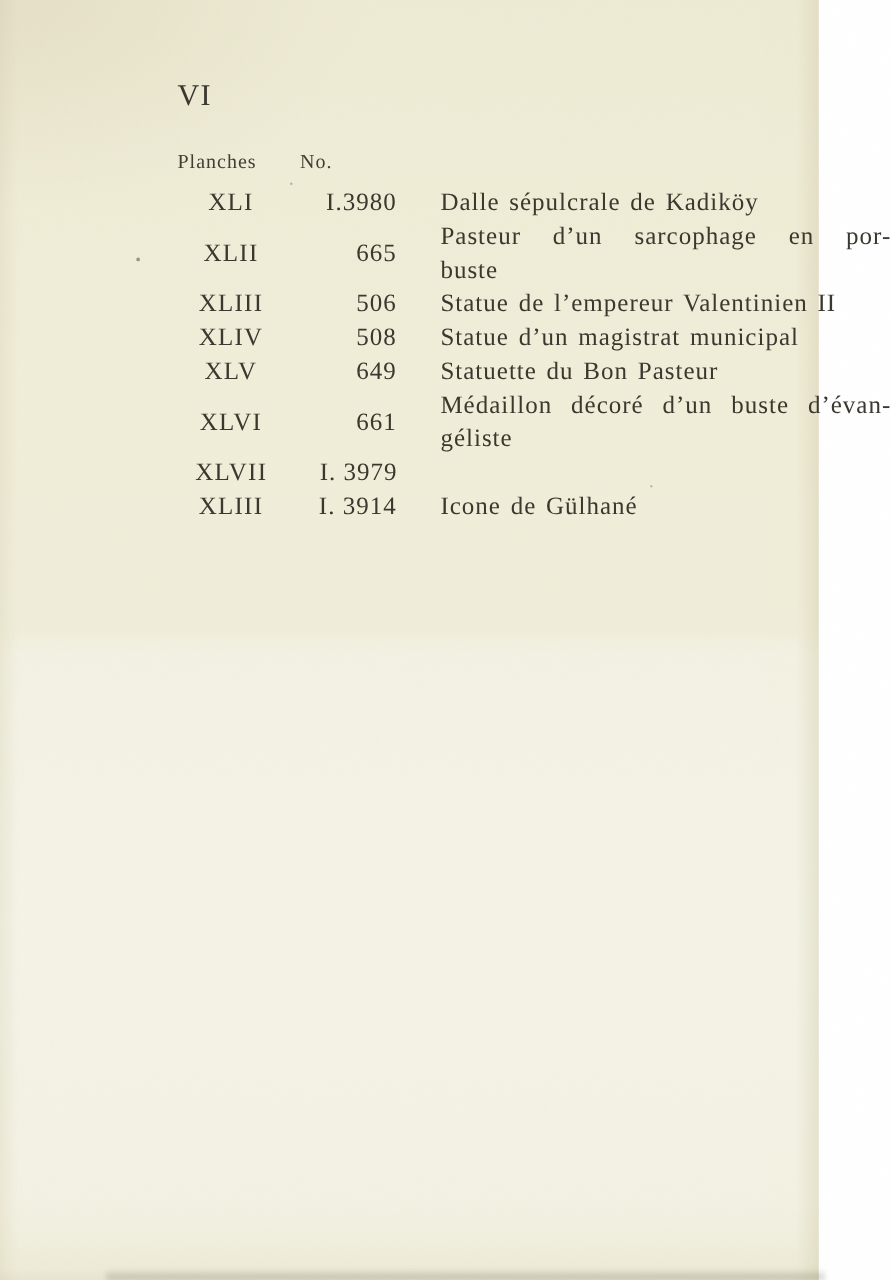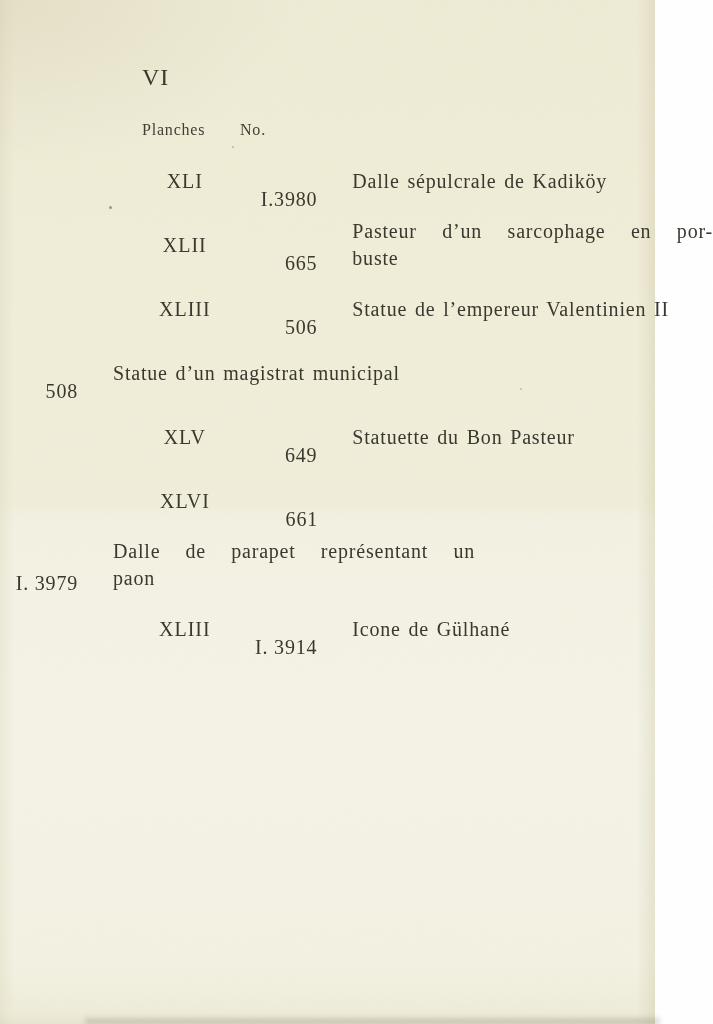--- a/index.html
+++ b/index.html
@@ -45,21 +45,20 @@
   }
   .row { display: flex; align-items: center; }
   .c-plate {
     margin-left: 130px; width: 110px;
     text-align: center; line-height: 27px; letter-spacing: 1px;
     white-space: nowrap;
   }
   .c-no {
     width: 78px; text-align: right; line-height: 27px;
     white-space: nowrap;
-    margin-top: 37px;
   }
   .c-desc { margin-left: 35px; width: 362px; word-spacing: 2px; }
   .dline { line-height: 27px; }
   .dline.just { text-align: justify; text-align-last: justify; }
 
   .bottom-shadow {
     position: absolute; left: 85px; bottom: 0; width: 575px; height: 9px;
     background: linear-gradient(180deg, rgba(124,123,104,0) 0%, rgba(124,123,104,0.38) 100%);
     filter: blur(2px);
   }
@@ -118,45 +117,47 @@
 
     <div class="row">
       <div class="c-plate">XLIII</div>
       <div class="c-no">506</div>
       <div class="c-desc">
         <div class="dline">Statue de l’empereur Valentinien II</div>
       </div>
     </div>
 
     <div class="row">
+      <div class="c-plate">XLIV</div>
       <div class="c-no">508</div>
       <div class="c-desc">
         <div class="dline">Statue d’un magistrat municipal</div>
       </div>
     </div>
 
     <div class="row">
       <div class="c-plate">XLV</div>
       <div class="c-no">649</div>
       <div class="c-desc">
         <div class="dline">Statuette du Bon Pasteur</div>
       </div>
     </div>
 
     <div class="row">
       <div class="c-plate">XLVI</div>
       <div class="c-no">661</div>
+      <div class="c-desc">
+        <div class="dline just">Médaillon décoré d’un buste d’évan-</div>
+        <div class="dline">géliste</div>
+      </div>
     </div>
 
     <div class="row">
+      <div class="c-plate">XLVII</div>
       <div class="c-no">I. 3979</div>
-      <div class="c-desc">
-        <div class="dline just">Dalle de parapet représentant un</div>
-        <div class="dline">paon</div>
-      </div>
     </div>
 
     <div class="row">
       <div class="c-plate">XLIII</div>
       <div class="c-no">I. 3914</div>
       <div class="c-desc">
         <div class="dline">Icone de Gülhané</div>
       </div>
     </div>
 

